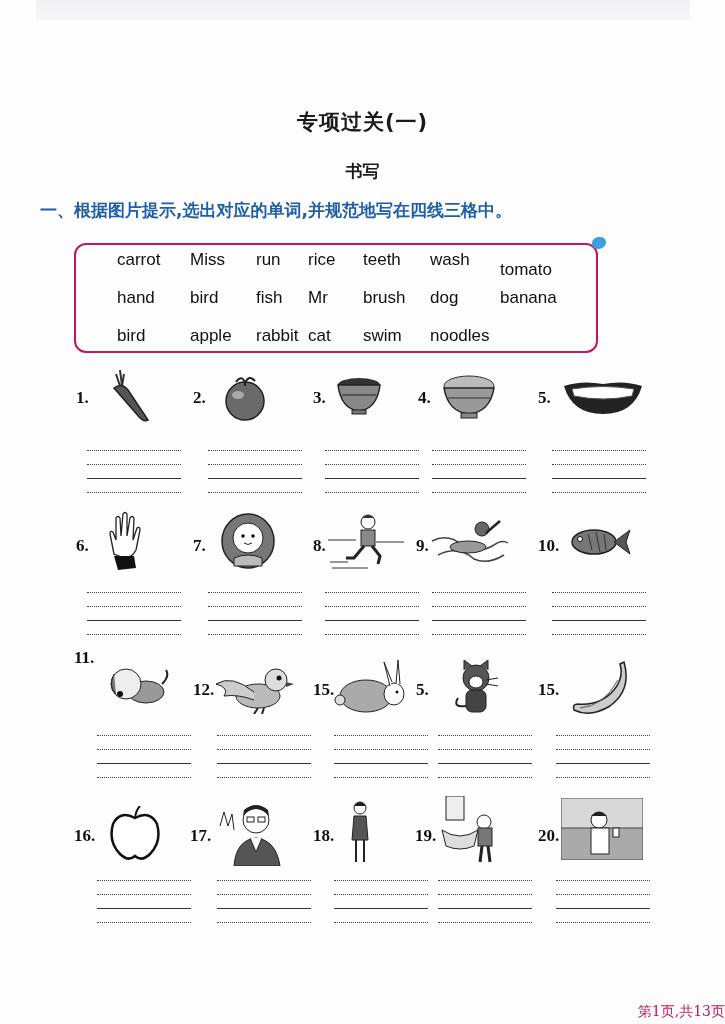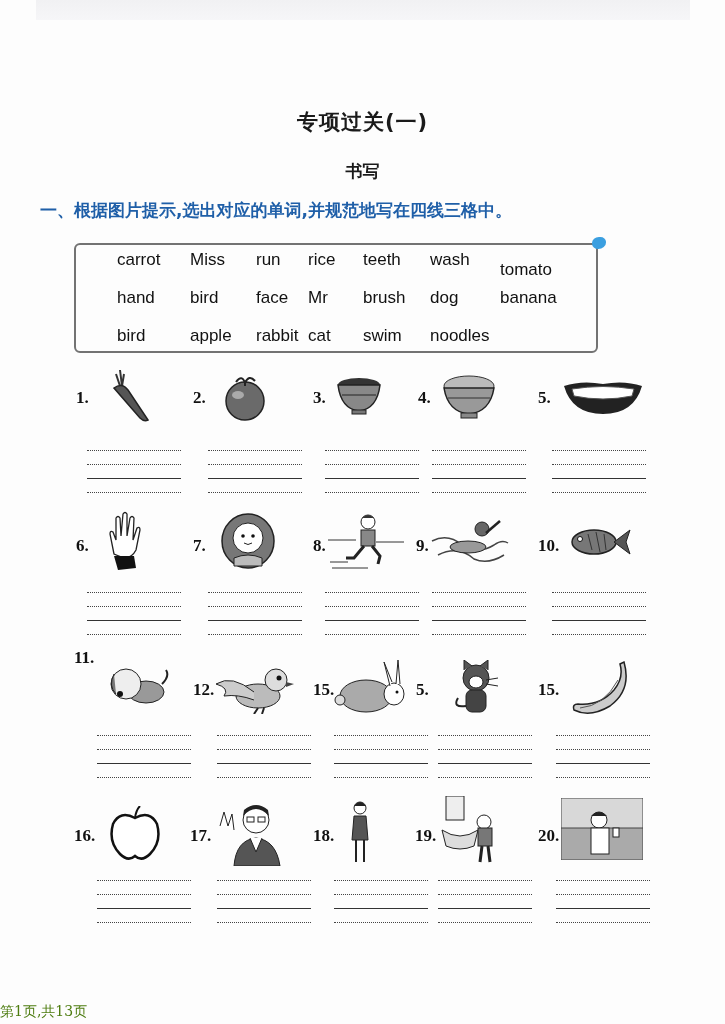--- a/index.html
+++ b/index.html
@@ -19,21 +19,21 @@
     position: absolute; top: 160px; left: 0; width: 725px; text-align: center;
     font-size: 17px; font-weight: bold;
   }
   .instruction {
     position: absolute; top: 199px; left: 40px;
     font-size: 17px; font-weight: bold; color: #1f5fa8;
   }
 
   .word-box {
     position: absolute; left: 74px; top: 243px; width: 524px; height: 110px;
-    border: 2px solid #737373; border-radius: 6px;
+    border: 2px solid #be185d; border-radius: 12px;
   }
   .word-box .blot {
     position: absolute; right: -10px; top: -8px; width: 14px; height: 12px;
     background: #3b9fe0; border-radius: 50% 40% 55% 45%;
   }
   .word {
     position: absolute; font-family: "Liberation Sans", sans-serif;
     font-size: 17px; color: #111;
   }
 
@@ -42,22 +42,22 @@
     font-size: 17px; font-weight: bold; color: #111;
   }
   .pic { position: absolute; }
 
   .lines { position: absolute; width: 94px; height: 44px; }
   .lines .l { position: absolute; left: 0; width: 100%; height: 0; }
   .lines .dot { border-top: 1.5px dotted #444; }
   .lines .solid { border-top: 1.5px solid #333; }
 
   .footer {
-    position: absolute; top: 1003px; left: 0; width: 725px; text-align: left;
-    font-family: "DejaVu Serif", serif; font-size: 14px; color: #4d7c0f;
+    position: absolute; top: 1003px; left: 0; width: 725px; text-align: right;
+    font-family: "DejaVu Serif", serif; font-size: 14px; color: #be185d;
   }
 </style>
 </head>
 <body>
 
 <div class="ghost-band"></div>
 
 <div class="title">专项过关(一)</div>
 <div class="subtitle">书写</div>
 <div class="instruction">一、根据图片提示,选出对应的单词,并规范地写在四线三格中。</div>
@@ -68,21 +68,21 @@
   <span class="word" style="left:41px;top:5px">carrot</span>
   <span class="word" style="left:114px;top:5px">Miss</span>
   <span class="word" style="left:180px;top:5px">run</span>
   <span class="word" style="left:232px;top:5px">rice</span>
   <span class="word" style="left:287px;top:5px">teeth</span>
   <span class="word" style="left:354px;top:5px">wash</span>
   <span class="word" style="left:424px;top:15px">tomato</span>
 
   <span class="word" style="left:41px;top:43px">hand</span>
   <span class="word" style="left:114px;top:43px">bird</span>
-  <span class="word" style="left:180px;top:43px">face</span>
+  <span class="word" style="left:180px;top:43px">fish</span>
   <span class="word" style="left:232px;top:43px">Mr</span>
   <span class="word" style="left:287px;top:43px">brush</span>
   <span class="word" style="left:354px;top:43px">dog</span>
   <span class="word" style="left:424px;top:43px">banana</span>
 
   <span class="word" style="left:41px;top:81px">bird</span>
   <span class="word" style="left:114px;top:81px">apple</span>
   <span class="word" style="left:180px;top:81px">rabbit</span>
   <span class="word" style="left:232px;top:81px">cat</span>
   <span class="word" style="left:287px;top:81px">swim</span>

